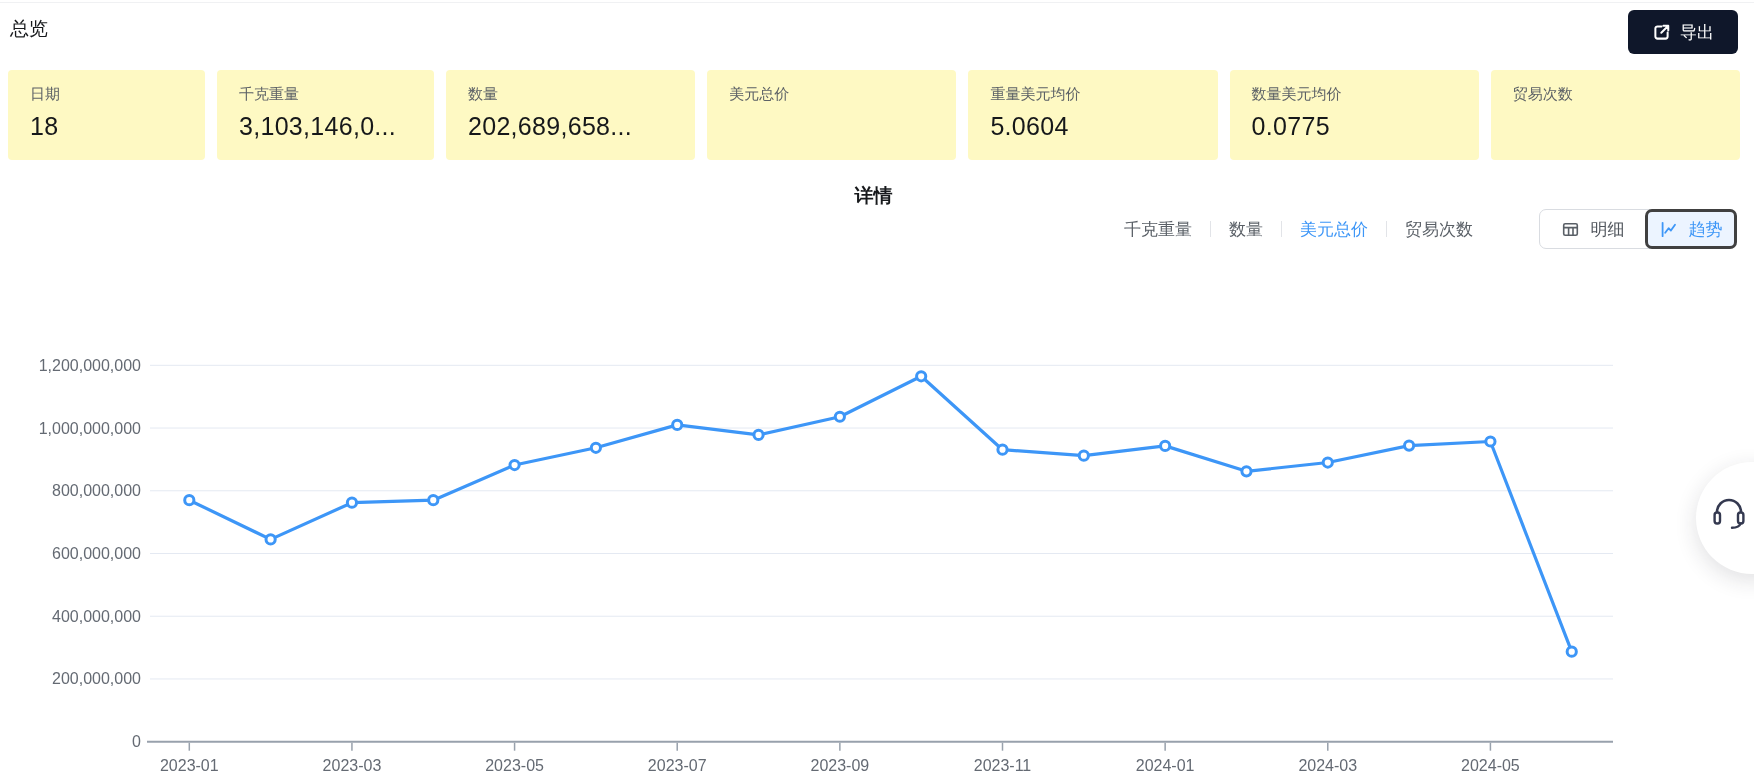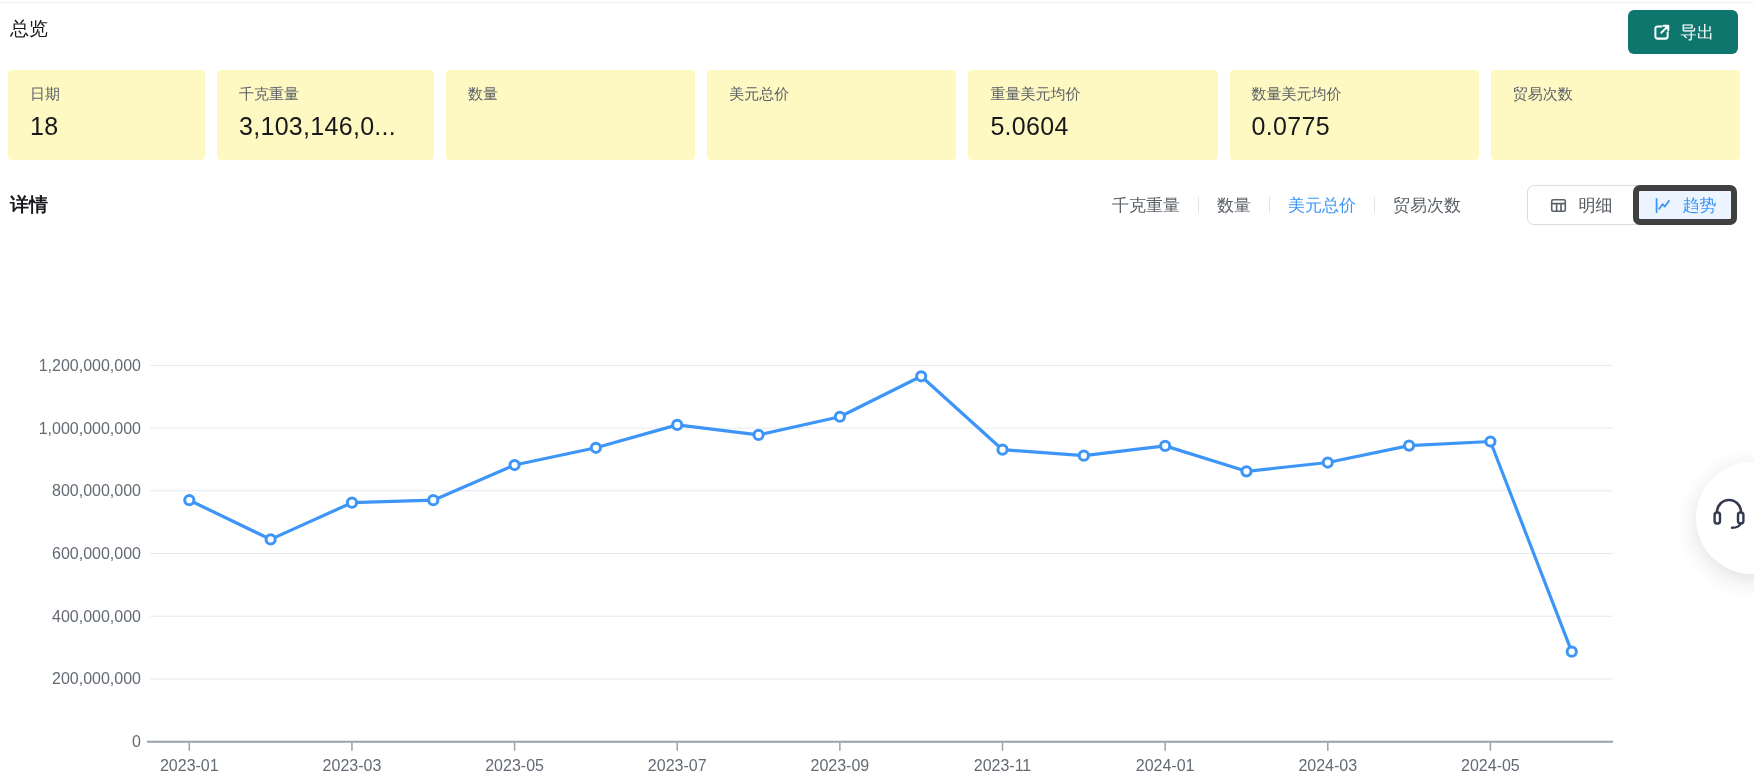--- a/index.html
+++ b/index.html
@@ -3,44 +3,44 @@
 <meta charset="utf-8">
 <style>
   * { margin:0; padding:0; box-sizing:border-box; }
   html,body { width:1754px; height:784px; background:#ffffff; overflow:hidden;
               font-family:"Liberation Sans","DejaVu Sans",sans-serif; position:relative; }
   .topline { position:absolute; left:0; top:2px; width:100%; height:1px; background:#f0f1f3; }
 
   .page-title { position:absolute; left:10px; top:16px; font-size:19px; font-weight:normal; color:#17191c; }
 
   .export-btn { position:absolute; left:1628px; top:10px; width:110px; height:44px;
-                background:#0f766e; border:none; border-radius:6px; color:#fff; font-size:17px;
+                background:#0f172a; border:none; border-radius:6px; color:#fff; font-size:17px;
                 display:flex; align-items:center; justify-content:center; gap:9px; cursor:pointer;
                 font-family:inherit; }
 
   .cards { position:absolute; left:8px; top:70px; width:1732px; height:90px;
            display:grid; grid-template-columns:197px 217px repeat(5, 1fr); gap:12px; }
   .card  { background:#fef9c3; border-radius:4px; padding:15px 0 0 22px; }
   .card .lbl { font-size:15px; color:#5c6166; }
   .card .val { margin-top:8px; font-size:25px; font-weight:normal; color:#16181a; letter-spacing:0.3px; white-space:nowrap; }
 
   .detail-row { position:absolute; left:10px; top:183px; width:1727px; height:44px;
-                display:flex; align-items:center; }
+                display:flex; align-items:center;flex-direction:column; }
   .detail-title { font-size:19px; font-weight:bold; color:#17191c; }
   .detail-right { margin-left:auto; display:flex; align-items:center; }
 
   .metric-tabs { display:flex; align-items:center; margin-right:48px; }
   .metric-tab  { font-size:17px; color:#595f66; padding:0 18px; cursor:pointer; white-space:nowrap; }
   .metric-tab.active { color:#3d96f7; }
   .tab-divider { width:1px; height:16px; background:#e2e4e8; }
 
   .seg-control { display:flex; height:40px; border:1px solid #d9dce1; border-radius:7px; background:#fff; }
   .seg { width:106px; display:flex; align-items:center; justify-content:center; gap:12px;
          font-size:17px; color:#51565d; cursor:pointer; border-radius:7px; }
-  .seg.active { background:#ecf4ff; border:6px solid #404040; color:#3d96f7; margin:-1px; width:104px; }
+  .seg.active { background:#ecf4ff; border:3px solid #404040; color:#3d96f7; margin:-1px; width:92px; }
 
   .chart-wrap { position:absolute; left:0; top:280px; width:1754px; height:504px; }
 
   .fab { position:absolute; left:1696px; top:462px; width:112px; height:112px; border-radius:50%;
          background:#ffffff; box-shadow:0 6px 22px rgba(32,38,50,.14); border:none; cursor:pointer; }
   .fab svg { position:absolute; left:14px; top:32px; }
 </style>
 </head>
 <body>
 
@@ -64,20 +64,21 @@
     <div class="val">18</div>
   </div>
 
   <div class="card">
     <div class="lbl">千克重量</div>
     <div class="val">3,103,146,0...</div>
   </div>
 
   <div class="card">
     <div class="lbl">数量</div>
+    <div class="val">202,689,658...</div>
   </div>
 
   <div class="card">
     <div class="lbl">美元总价</div>
   </div>
 
   <div class="card">
     <div class="lbl">重量美元均价</div>
     <div class="val">5.0604</div>
   </div>

